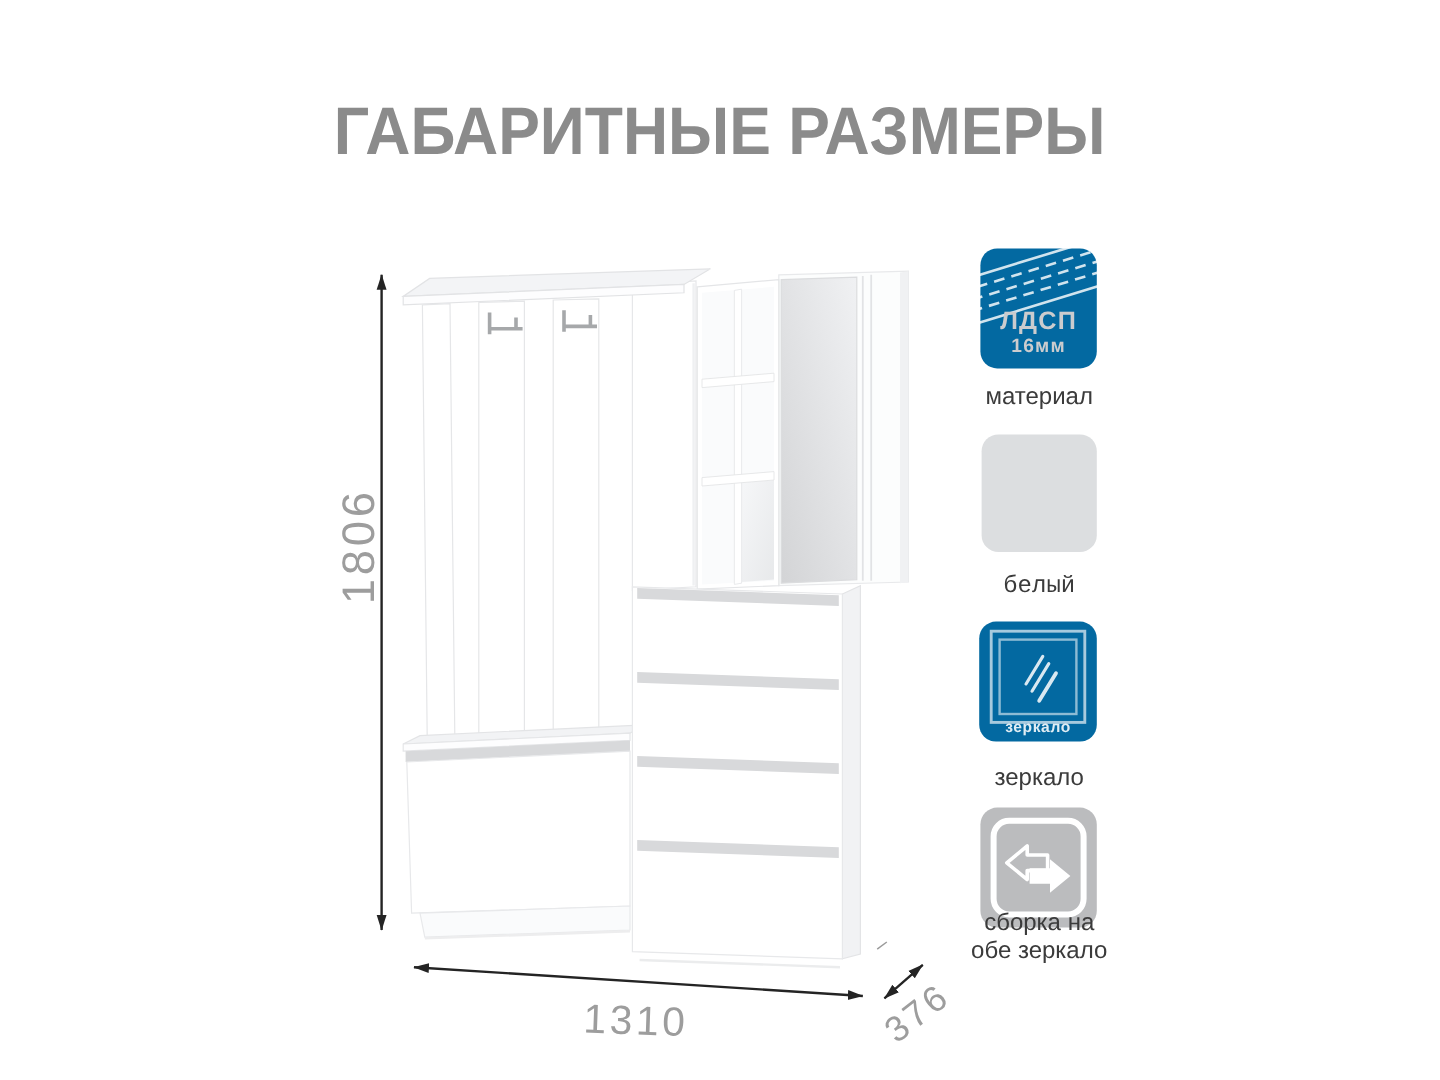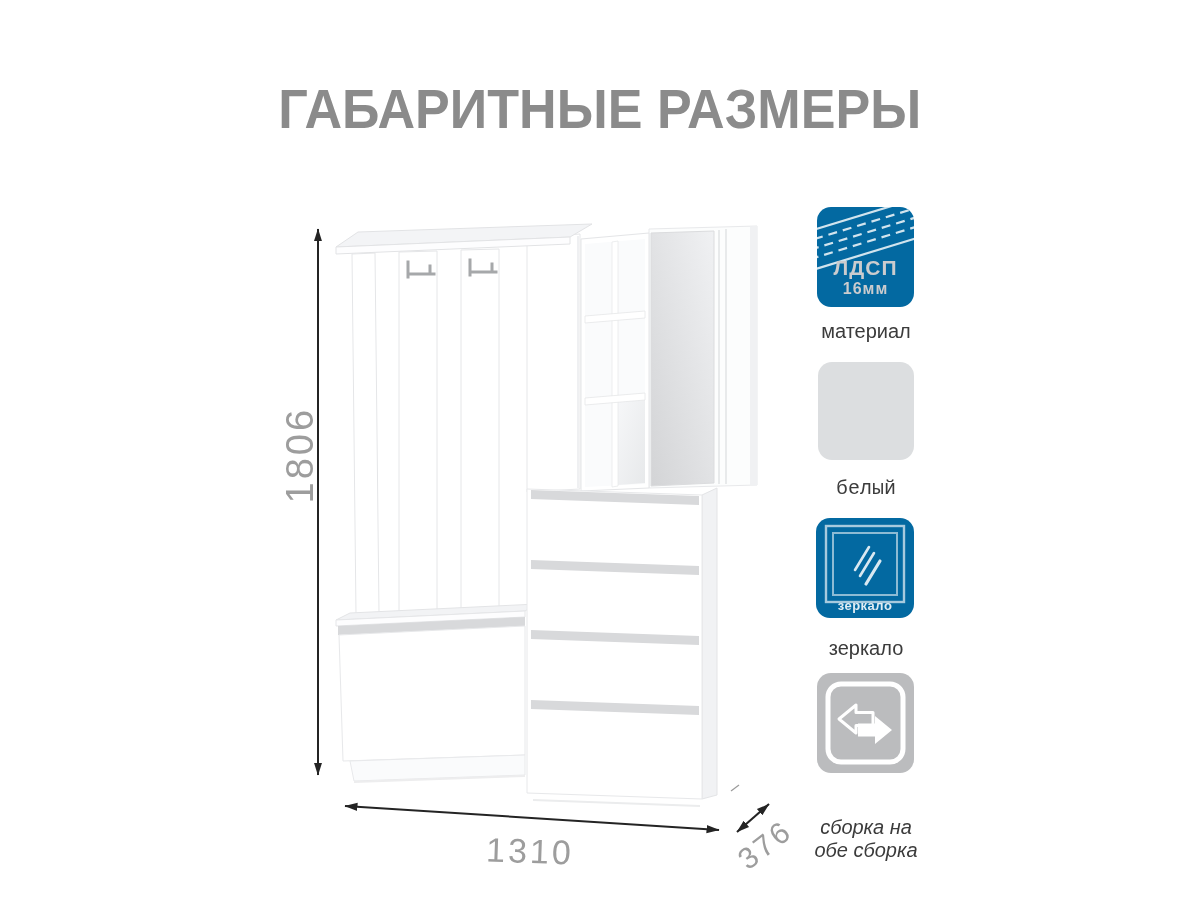--- a/index.html
+++ b/index.html
@@ -24,21 +24,21 @@
              font-weight:700;line-height:1.0;}
   .chip-text .l1{display:block;font-size:21px;letter-spacing:1px;}
   .chip-text .l2{display:block;font-size:16px;margin-top:3px;letter-spacing:1px;}
   .mirror-badge{position:absolute;left:0;top:80px;width:98px;text-align:center;
                 color:rgba(255,255,255,.88);font-size:13px;font-weight:700;letter-spacing:.5px;}
   .flabel{position:absolute;width:220px;text-align:center;color:#3b3b3b;font-size:20px;
           font-weight:500;line-height:23px;}
   .fl1{left:756px;top:320px;}
   .fl2{left:756px;top:477px;font-family:Liberation Mono, monospace;}
   .fl3{left:756px;top:637px;}
-  .fl4{left:756px;top:816px;font-style:italic;}
+  .fl4{left:756px;top:758px;}
 </style>
 </head>
 <body>
 
 <div class="canvas">
 
   <div class="title"><span>ГАБАРИТНЫЕ РАЗМЕРЫ</span></div>
 
   <svg class="svg-scene" width="1200" height="900" viewBox="0 0 1200 900">
     <defs>
@@ -146,16 +146,16 @@
 
   <div class="ficon f4">
     <svg width="97" height="100" style="left:0;top:0;">
       <rect x="11" y="11" width="75" height="78" rx="13" fill="none" stroke="#ffffff" stroke-width="5"></rect>
       <path d="M22,46 L39,32 L39,39.5 L56,39.5 L56,52.5 L39,52.5 L39,60 Z" fill="none" stroke="#ffffff" stroke-width="3" stroke-linejoin="round"></path>
       <path d="M75,57 L58,43 L58,50.5 L41,50.5 L41,63.5 L58,63.5 L58,71 Z" fill="#ffffff"></path>
     </svg>
   </div>
   <div class="flabel fl4">
     <span>сборка на</span><br>
-    <span>обе сборка</span>
+    <span>обе зеркало</span>
   </div>
 
 </div>
 
 </body></html>

